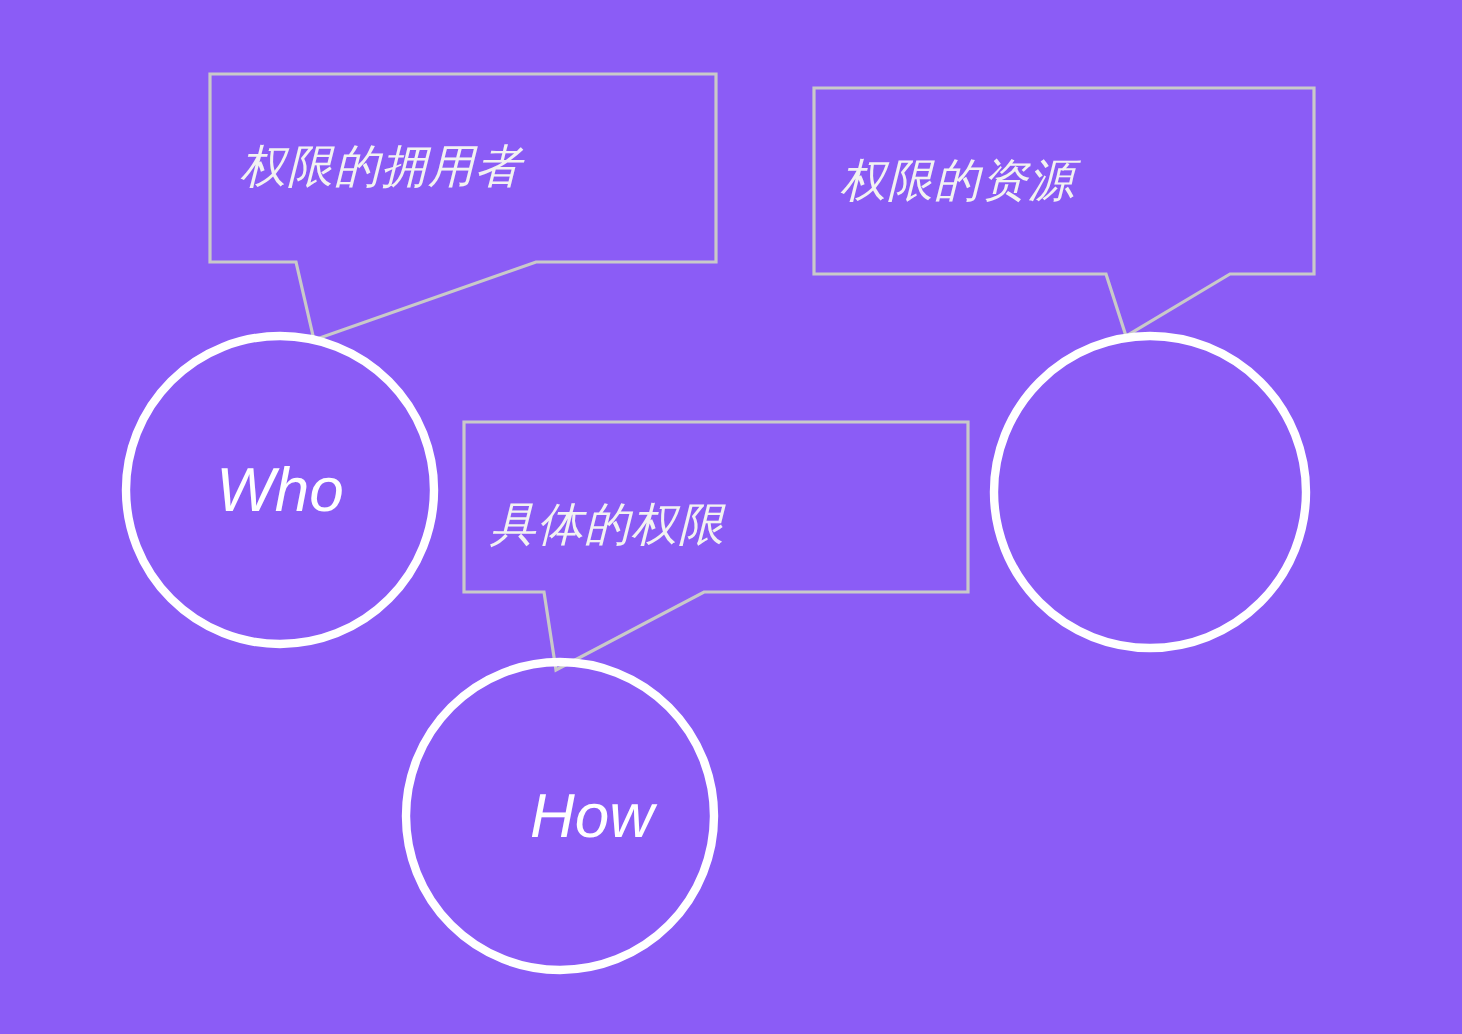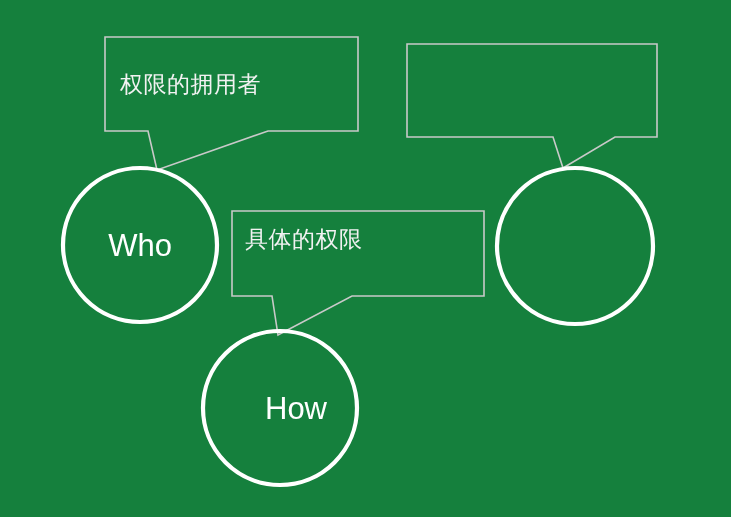--- a/index.html
+++ b/index.html
@@ -53,36 +53,37 @@
     font-family: "Liberation Sans", "DejaVu Sans", sans-serif;
     font-size: 31px;
     line-height: 1;
     white-space: nowrap;
     transform: translate(-50%, -50%);
   }
 </style>
 </head>
 <body>
 
-<div id="canvas" style="background: #15803d;">
+<div id="canvas" style="background: #8b5cf6; font-style: italic;">
 
   <svg id="diagram-svg" viewBox="0 0 731 517" xmlns="http://www.w3.org/2000/svg">
 
     <g>
       <path class="bubble-shape" d="M 148 131 L 105 131 L 105 37 L 358 37 L 358 131 L 268 131 L 157 170 L 148 131 Z" style="stroke: rgb(201, 201, 201);"></path>
       <path class="bubble-shape" d="M 553 137 L 407 137 L 407 44 L 657 44 L 657 137 L 615 137 L 563 168 L 553 137 Z" style="stroke: rgb(201, 201, 201);"></path>
       <path class="bubble-shape" d="M 272 296 L 232 296 L 232 211 L 484 211 L 484 296 L 352 296 L 278 335 L 272 296 Z" style="stroke: rgb(201, 201, 201);"></path>
     </g>
 
     <g>
       <circle class="node-circle" cx="140" cy="245" r="77" style="stroke: rgb(255, 255, 255);"></circle>
       <circle class="node-circle" cx="575" cy="246" r="78" style="stroke: rgb(255, 255, 255);"></circle>
       <circle class="node-circle" cx="280" cy="408" r="77" style="stroke: rgb(255, 255, 255);"></circle>
     </g>
   </svg>
 
   <div class="bubble-label" style="left: 120px; top: 73px; color: rgb(242, 242, 242);">权限的拥用者</div>
-  <div class="bubble-label" style="left: 245px; top: 228px; color: rgb(242, 242, 242); text-align: right;">具体的权限</div>
+  <div class="bubble-label" style="left: 420px; top: 80px; color: rgb(242, 242, 242);">权限的资源</div>
+  <div class="bubble-label" style="left: 245px; top: 252px; color: rgb(242, 242, 242); text-align: right;">具体的权限</div>
 
   <div class="node-label" style="left: 140px; top: 245px;">Who</div>
   <div class="node-label" style="left: 280px; top: 408px; margin-left: 16px;">How</div>
 
 </div>
 
 </body></html>

